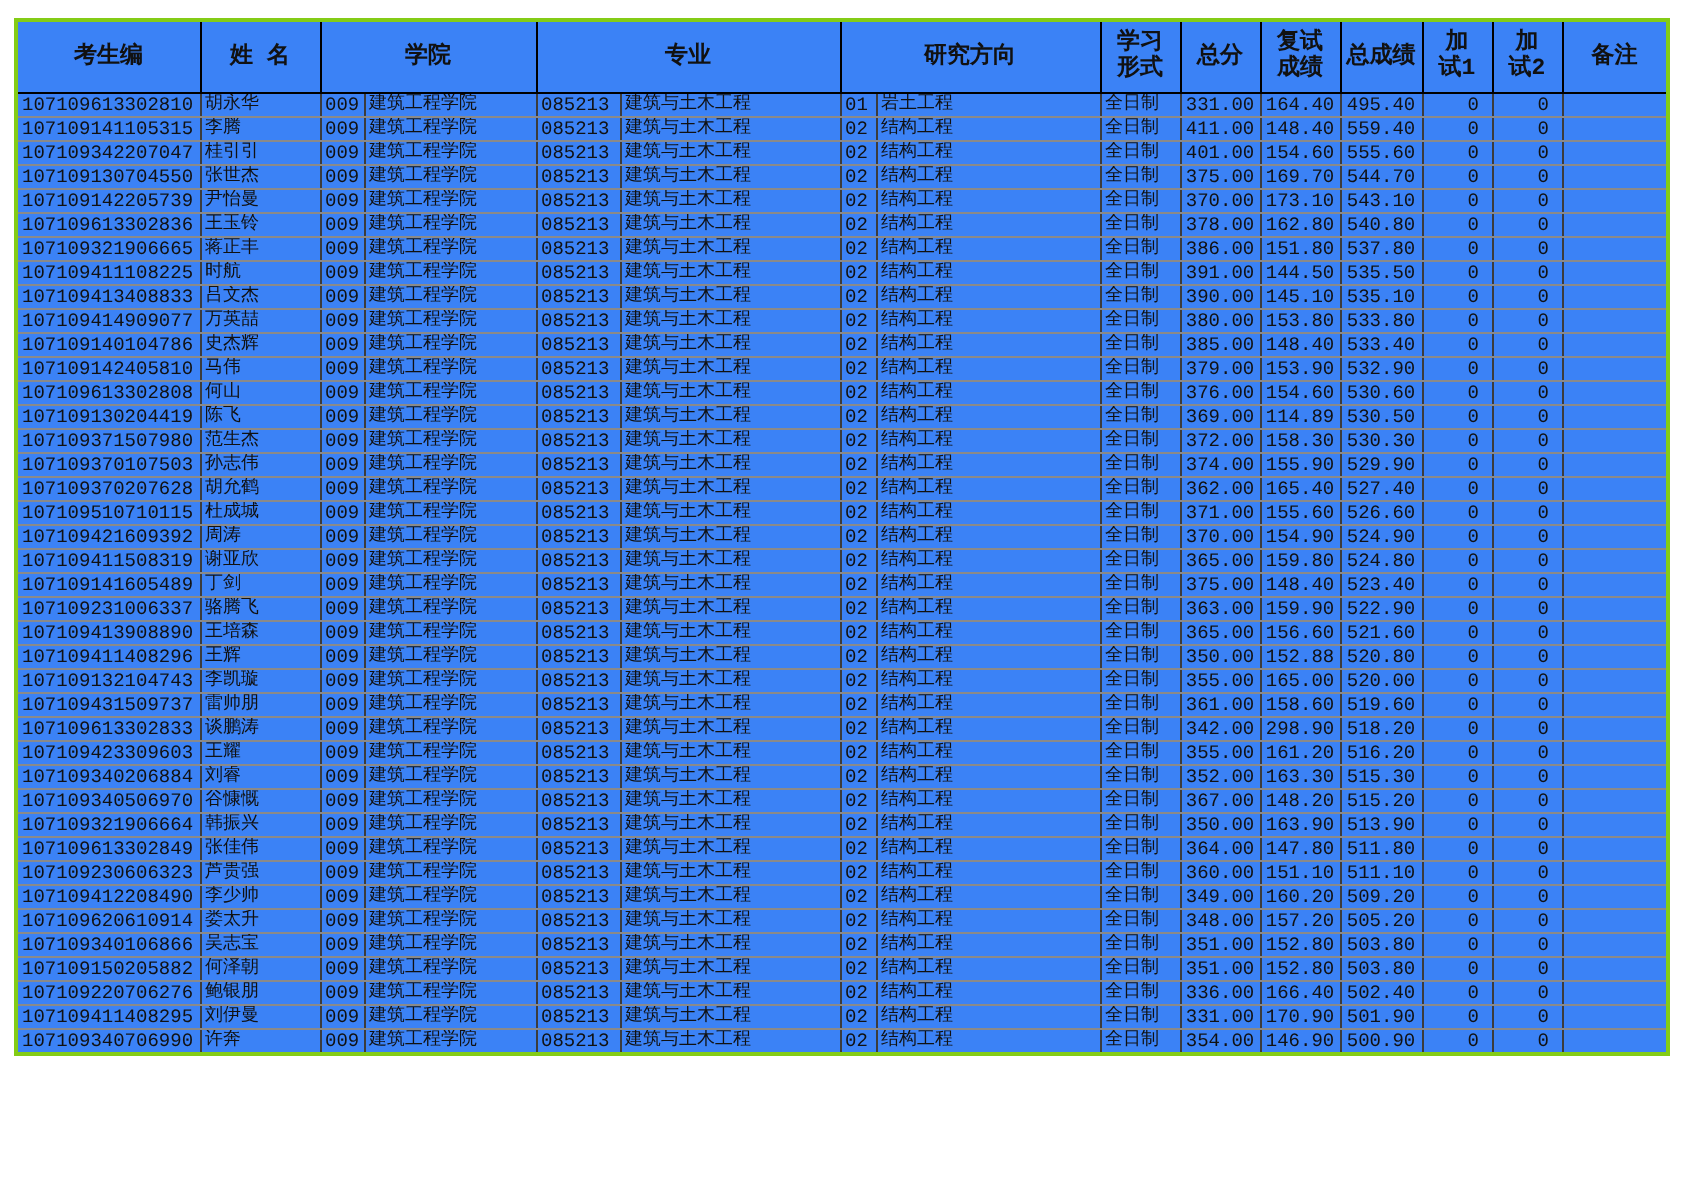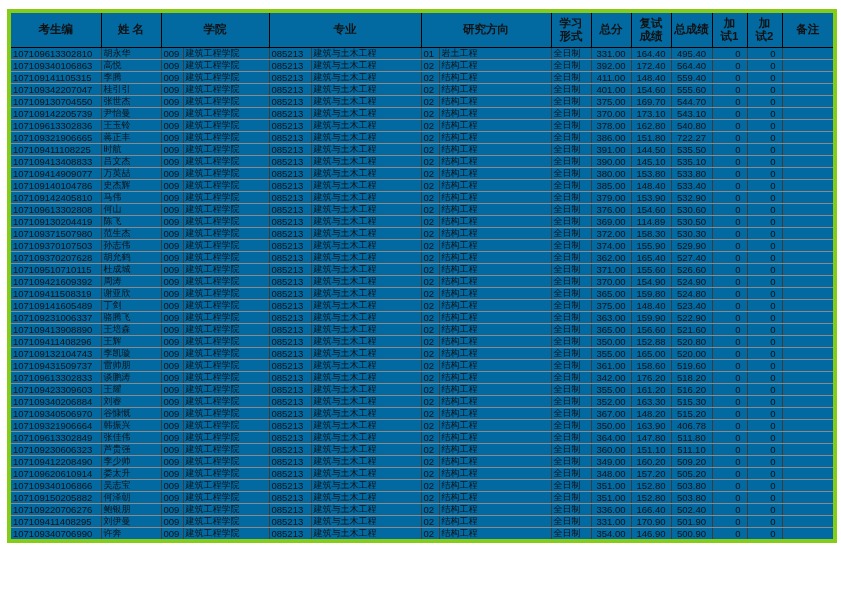--- a/index.html
+++ b/index.html
@@ -7,22 +7,23 @@
     width: 841px; height: 595px;
     background: #ffffff;
     font-family: "Liberation Sans", "DejaVu Sans", sans-serif;
     overflow: hidden;
   }
   .table-wrap { position: absolute; left: 7px; top: 9px; }
   table {
     border-collapse: collapse;
     table-layout: fixed;
     width: 826px;
-    border: 4px solid #84cc16;
-    background: #0369a1;
+    border: 2px solid #84cc16;
+    background: #3b82f6;
+    font-family: Liberation Mono, monospace;
   }
   th {
     border: 1px solid #000;
     font-size: 11.5px;
     font-weight: bold;
     color: #111;
     text-align: center;
     vertical-align: middle;
     height: 36px;
     line-height: 13px;
@@ -104,37 +105,20 @@
           <td class="al">岩土工程</td>
           <td class="al">全日制</td>
           <td class="ac num">331.00</td>
           <td class="ac num">164.40</td>
           <td class="ac num">495.40</td>
           <td class="ar num">0</td>
           <td class="ar num">0</td>
           <td class="al"></td>
         </tr>
         <tr>
-          <td class="al num">107109340106863</td>
-          <td class="al">高悦</td>
-          <td class="al num">009</td>
-          <td class="al">建筑工程学院</td>
-          <td class="al num">085213</td>
-          <td class="al">建筑与土木工程</td>
-          <td class="al num">02</td>
-          <td class="al">结构工程</td>
-          <td class="al">全日制</td>
-          <td class="ac num">392.00</td>
-          <td class="ac num">172.40</td>
-          <td class="ac num">564.40</td>
-          <td class="ar num">0</td>
-          <td class="ar num">0</td>
-          <td class="al"></td>
-        </tr>
-        <tr>
           <td class="al num">107109141105315</td>
           <td class="al">李腾</td>
           <td class="al num">009</td>
           <td class="al">建筑工程学院</td>
           <td class="al num">085213</td>
           <td class="al">建筑与土木工程</td>
           <td class="al num">02</td>
           <td class="al">结构工程</td>
           <td class="al">全日制</td>
           <td class="ac num">411.00</td>
@@ -217,21 +201,21 @@
           <td class="al">蒋正丰</td>
           <td class="al num">009</td>
           <td class="al">建筑工程学院</td>
           <td class="al num">085213</td>
           <td class="al">建筑与土木工程</td>
           <td class="al num">02</td>
           <td class="al">结构工程</td>
           <td class="al">全日制</td>
           <td class="ac num">386.00</td>
           <td class="ac num">151.80</td>
-          <td class="ac num">722.27</td>
+          <td class="ac num">537.80</td>
           <td class="ar num">0</td>
           <td class="ar num">0</td>
           <td class="al"></td>
         </tr>
         <tr>
           <td class="al num">107109411108225</td>
           <td class="al">时航</td>
           <td class="al num">009</td>
           <td class="al">建筑工程学院</td>
           <td class="al num">085213</td>
@@ -556,21 +540,21 @@
           <td class="al num">107109613302833</td>
           <td class="al">谈鹏涛</td>
           <td class="al num">009</td>
           <td class="al">建筑工程学院</td>
           <td class="al num">085213</td>
           <td class="al">建筑与土木工程</td>
           <td class="al num">02</td>
           <td class="al">结构工程</td>
           <td class="al">全日制</td>
           <td class="ac num">342.00</td>
-          <td class="ac num">176.20</td>
+          <td class="ac num">298.90</td>
           <td class="ac num">518.20</td>
           <td class="ar num">0</td>
           <td class="ar num">0</td>
           <td class="al"></td>
         </tr>
         <tr>
           <td class="al num">107109423309603</td>
           <td class="al">王耀</td>
           <td class="al num">009</td>
           <td class="al">建筑工程学院</td>
@@ -625,21 +609,21 @@
           <td class="al">韩振兴</td>
           <td class="al num">009</td>
           <td class="al">建筑工程学院</td>
           <td class="al num">085213</td>
           <td class="al">建筑与土木工程</td>
           <td class="al num">02</td>
           <td class="al">结构工程</td>
           <td class="al">全日制</td>
           <td class="ac num">350.00</td>
           <td class="ac num">163.90</td>
-          <td class="ac num">406.78</td>
+          <td class="ac num">513.90</td>
           <td class="ar num">0</td>
           <td class="ar num">0</td>
           <td class="al"></td>
         </tr>
         <tr>
           <td class="al num">107109613302849</td>
           <td class="al">张佳伟</td>
           <td class="al num">009</td>
           <td class="al">建筑工程学院</td>
           <td class="al num">085213</td>

